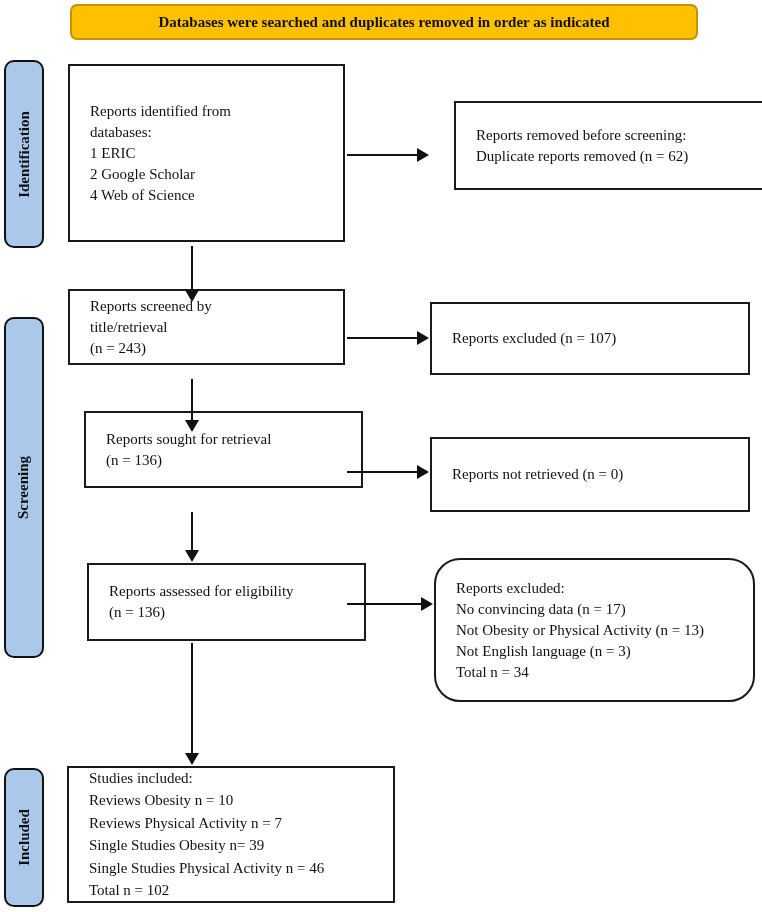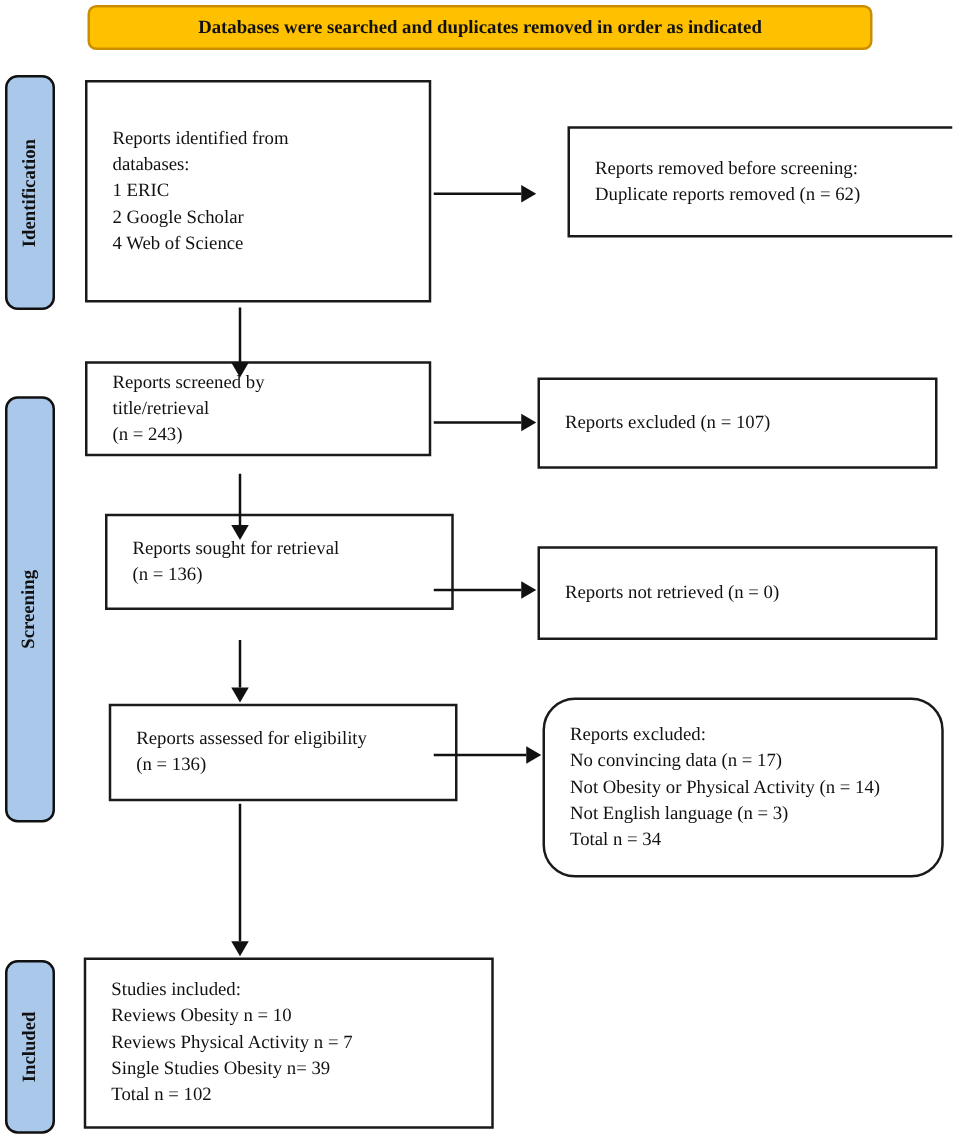--- a/index.html
+++ b/index.html
@@ -31,21 +31,21 @@
   .box {
     position:absolute; background:#fff; border:2px solid #1a1a1a;
     box-sizing:border-box; display:flex; flex-direction:column;
     justify-content:center; padding-left:20px; padding-right:6px;
     font-size:15px; line-height:21px;
   }
   .b1 { left:68px;  top:64px;  width:277px; height:178px; }
   .b2 { left:68px;  top:289px; width:277px; height:76px;  }
   .b3 { left:68px;  top:411px; width:279px; height:77px;margin-left:16px;  }
   .b4 { left:68px;  top:563px; width:279px; height:78px;margin-left:19px;  }
-  .b5 { left:67px;  top:766px; width:328px; height:137px; }
+  .b5 { left:67px;  top:766px; width:328px; height:137px;justify-content:space-between; }
   .r1 { left:430px; top:101px; width:320px; height:89px;margin-left:24px;  }
   .r2 { left:430px; top:302px; width:320px; height:73px;  }
   .r3 { left:430px; top:437px; width:320px; height:75px;  }
   .r4 { left:434px; top:558px; width:321px; height:144px;border-radius:26px; }
   .line { white-space:nowrap; }
   
   .varrow { position:absolute; width:2px; background:#111; }
   .varrow::after {
     content:""; position:absolute; top:100%; left:50%;
     transform:translateX(-50%);
@@ -120,30 +120,31 @@
   </div>
 
   <div class="box b4">
     <div class="line">Reports assessed for eligibility</div>
     <div class="line">(n = 136)</div>
   </div>
 
   <div class="box r4">
     <div class="line">Reports excluded:</div>
     <div class="line">No convincing data (n = 17)</div>
-    <div class="line">Not Obesity or Physical Activity (n = 14)</div>
+    <div class="line">Not Obesity or Physical Activity (n = 13)</div>
     <div class="line">Not English language (n = 3)</div>
     <div class="line">Total n = 34</div>
   </div>
 
   <div class="box b5">
     <div class="line">Studies included:</div>
     <div class="line">Reviews Obesity n = 10</div>
     <div class="line">Reviews Physical Activity n = 7</div>
     <div class="line">Single Studies Obesity n= 39</div>
+    <div class="line">Single Studies Physical Activity n = 46</div>
     <div class="line">Total n = 102</div>
   </div>
 
   <div class="varrow v1"></div>
   <div class="varrow v2"></div>
   <div class="varrow v3"></div>
   <div class="varrow v4"></div>
   <div class="harrow h1"></div>
   <div class="harrow h2"></div>
   <div class="harrow h3"></div>

